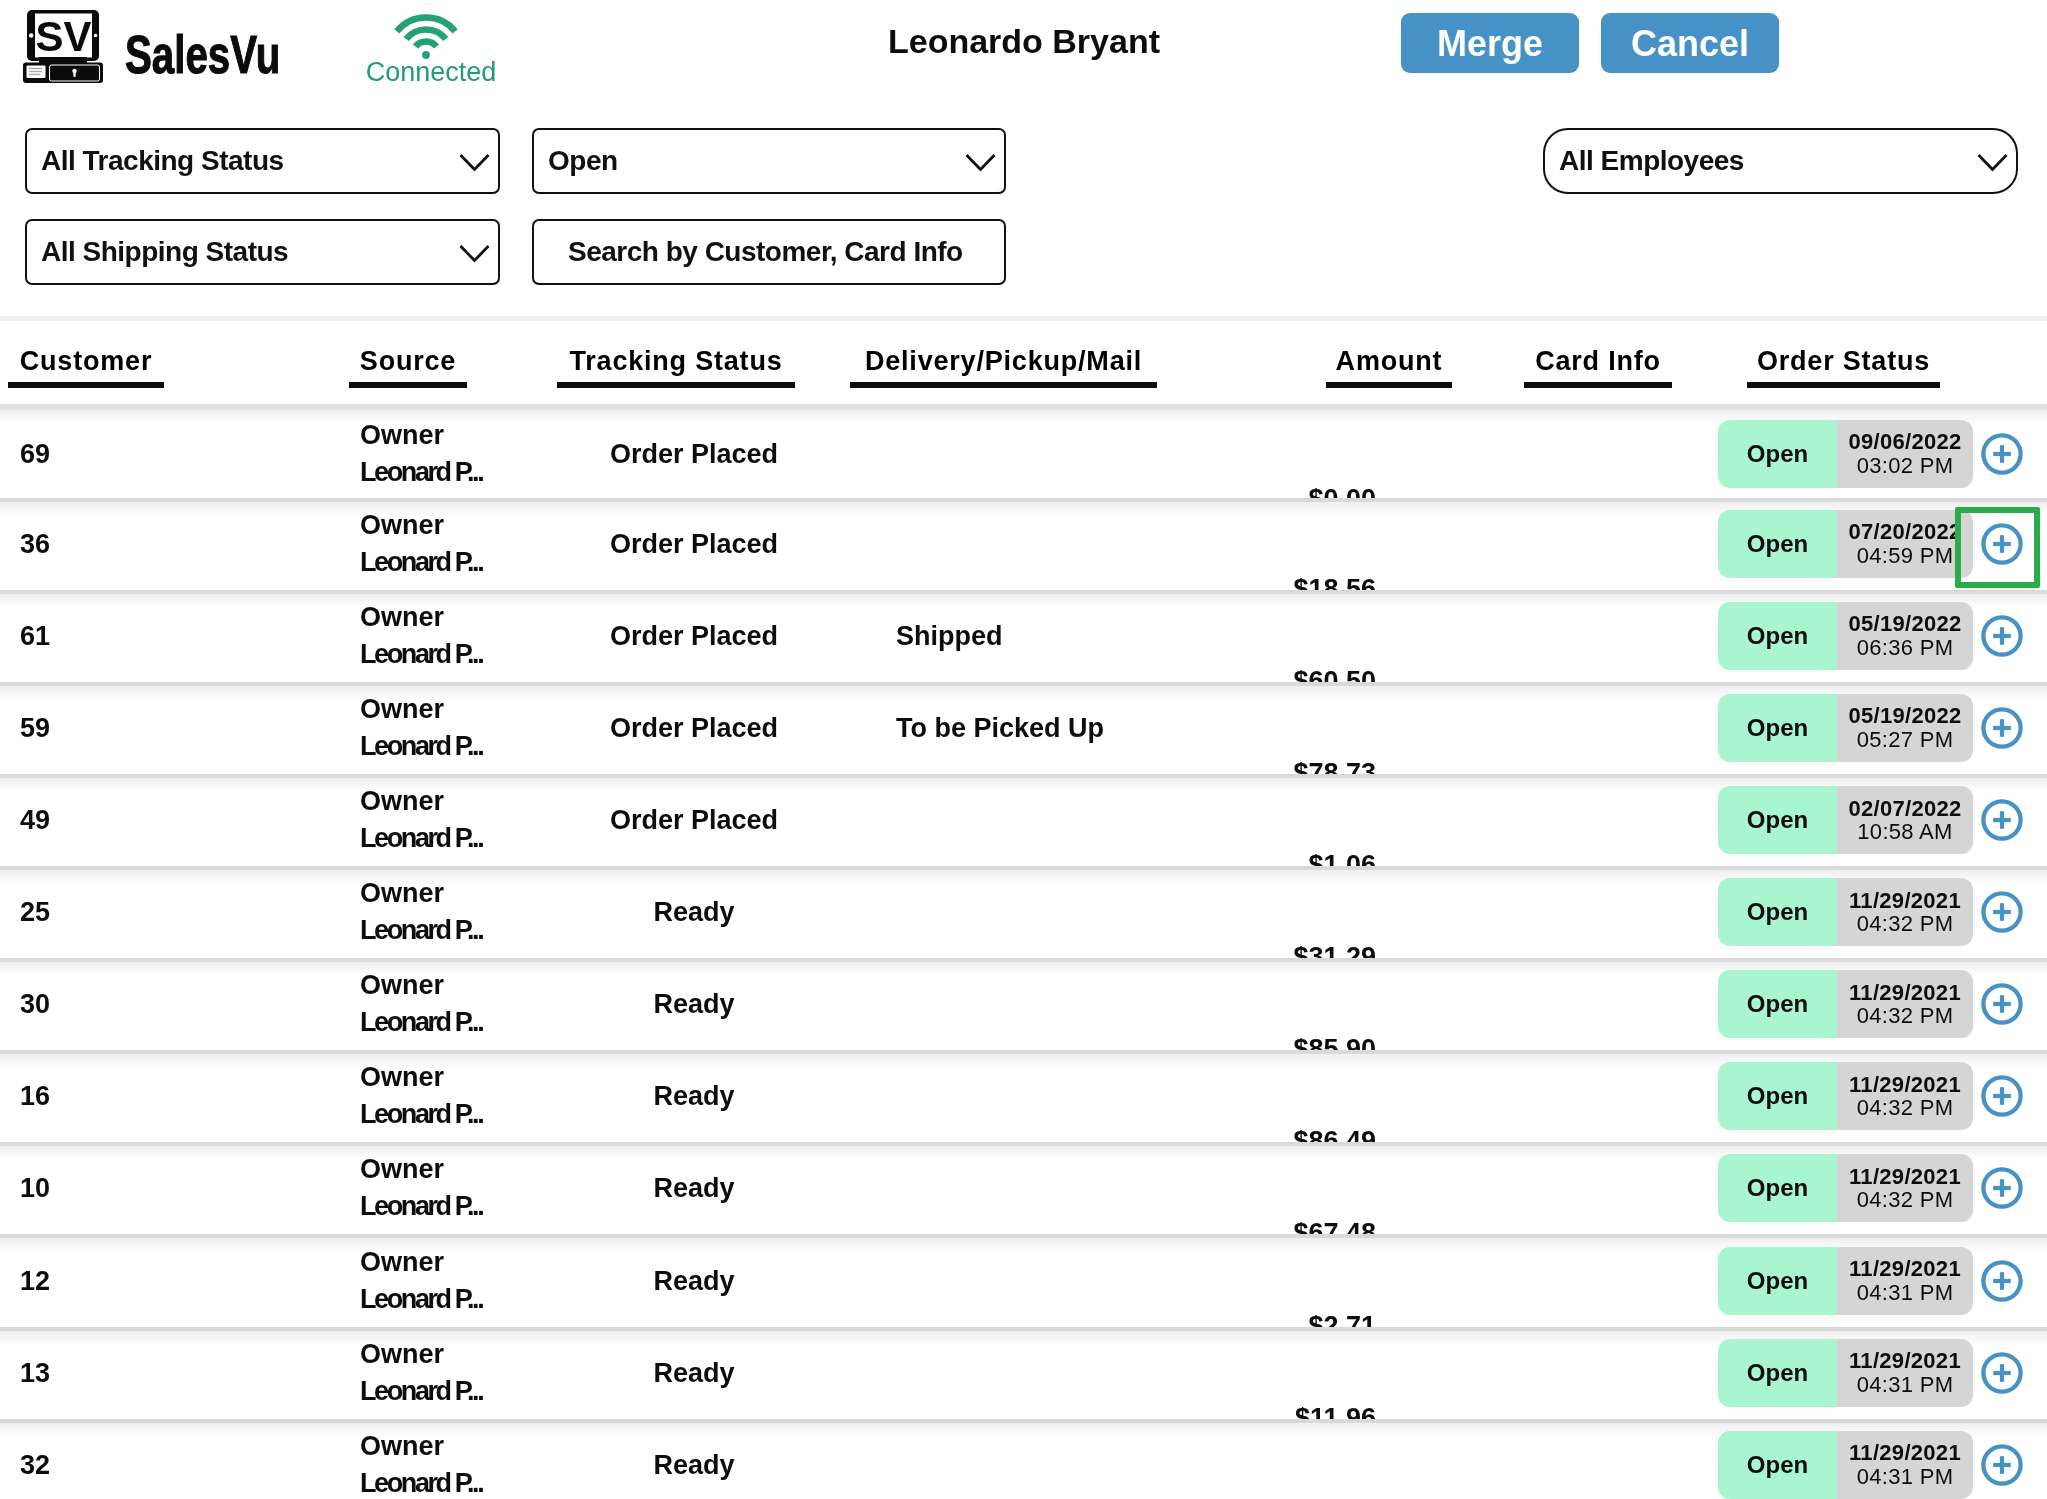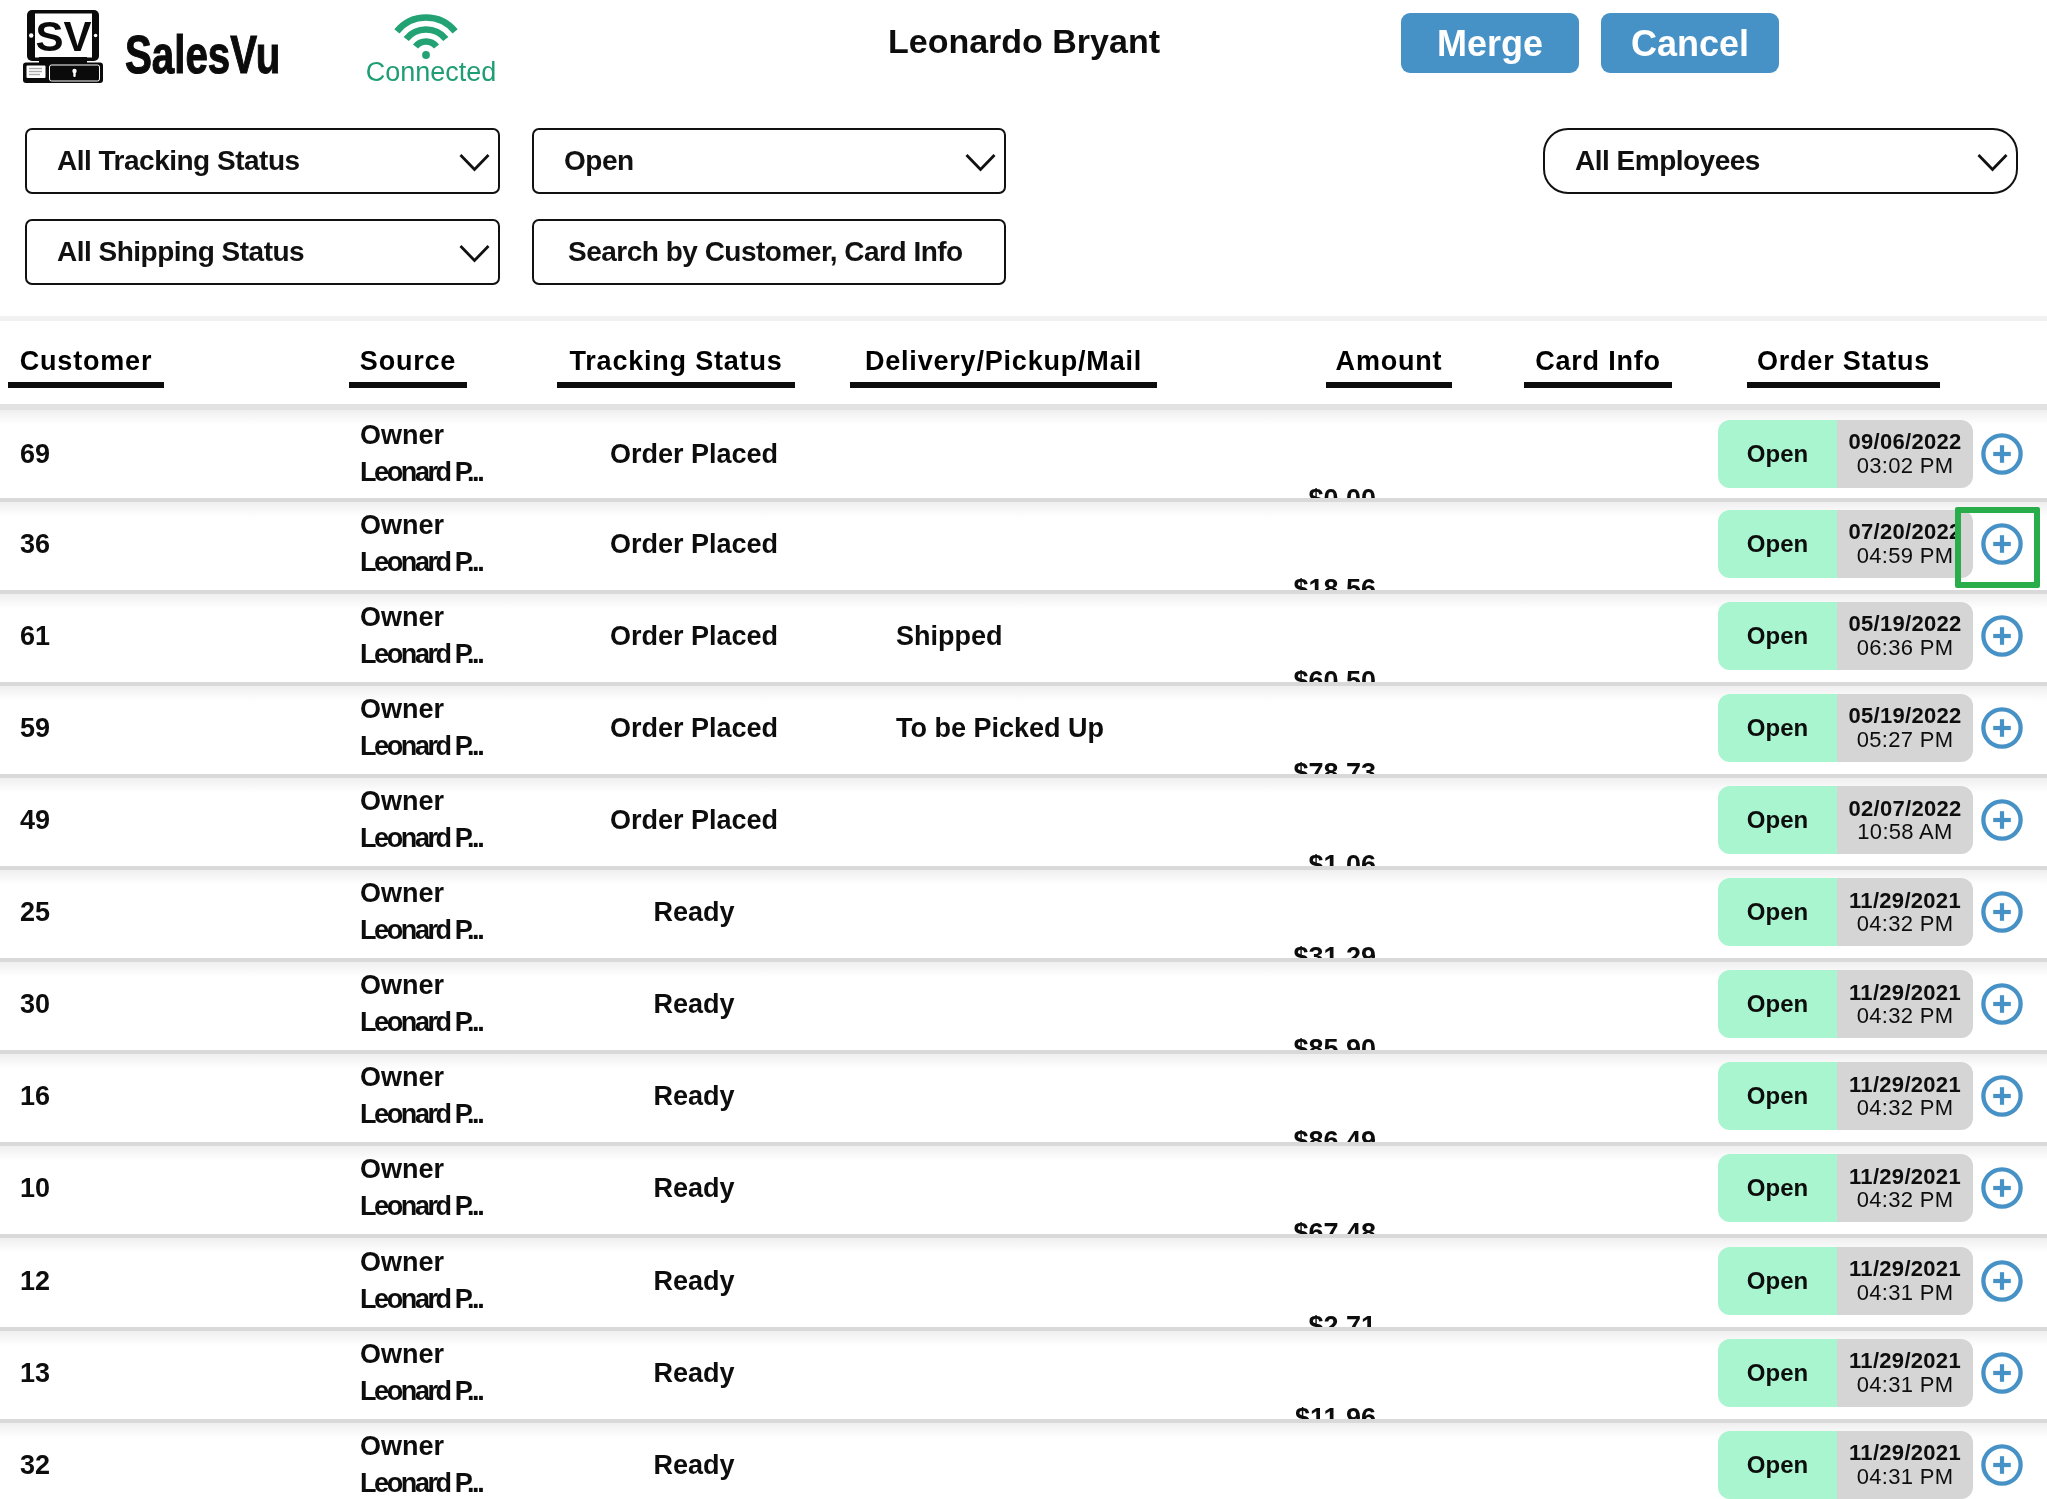--- a/index.html
+++ b/index.html
@@ -1,18 +1,18 @@
 <!DOCTYPE html>
 <html><head><meta charset="utf-8"><style>
 * {margin:0;padding:0;box-sizing:border-box;}
 html,body {width:2047px;height:1499px;overflow:hidden;background:#ffffff;font-family:"Liberation Sans",sans-serif;}
 #page {position:relative;width:2047px;height:1499px;overflow:hidden;}
 .abs {position:absolute;}
 .btn {position:absolute;top:13px;height:60px;background:#4691c5;border-radius:9px;color:#fff;font-weight:bold;font-size:36px;text-align:center;line-height:55px;padding-top:3px;}
-.dd {position:absolute;height:66px;border:2px solid #111;border-radius:7px;font-weight:bold;font-size:28px;color:#111;line-height:62px;padding-left:30px;letter-spacing:-0.5px;}
+.dd {position:absolute;height:66px;border:2px solid #111;border-radius:7px;font-weight:bold;font-size:28px;color:#111;line-height:62px;padding-left:14px;letter-spacing:-0.5px;}
 .chev {position:absolute;right:8px;top:23px;}
 .hcell {position:absolute;top:345px;height:43px;line-height:32px;border-bottom:6px solid #0d0d0d;font-weight:bold;font-size:27px;letter-spacing:0.8px;text-align:center;color:#000000;}
 .row {position:absolute;left:0;width:2047px;border-top:4px solid #d9d9d9;background:linear-gradient(to bottom,#efefef 0px,#ffffff 15px);}
 .cell,.badge,.plus {position:absolute;}
 .row1 {border-top:6px solid #e2e2e2 !important;}
 .row1 .cell,.row1 .badge,.row1 .plus {top:50%;}
 .rowN .cell,.rowN .badge,.rowN .plus {top:calc(50% - 1.9px);}
 .cell {transform:translateY(-50%);font-weight:bold;font-size:27px;color:#0d0d0d;line-height:37px;}
 .num {left:20px;}
 .src {left:360px;}

